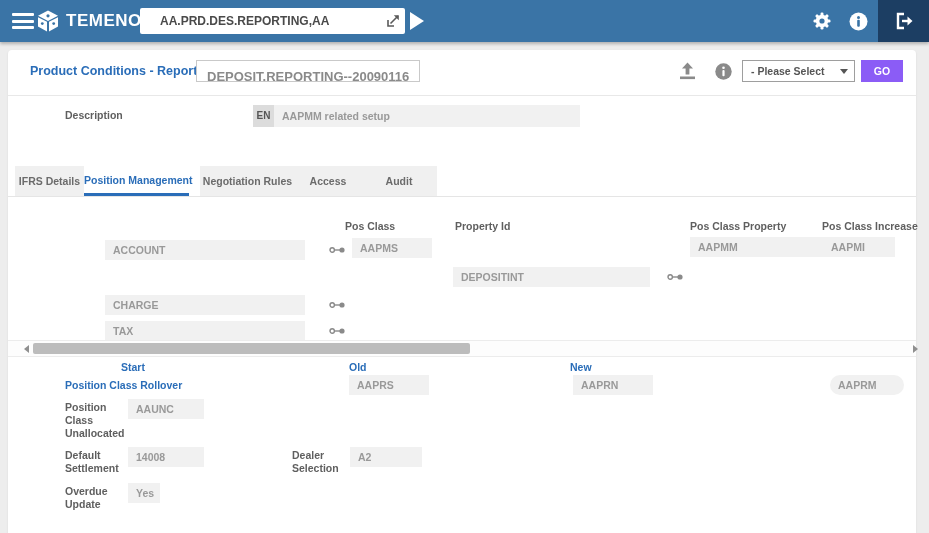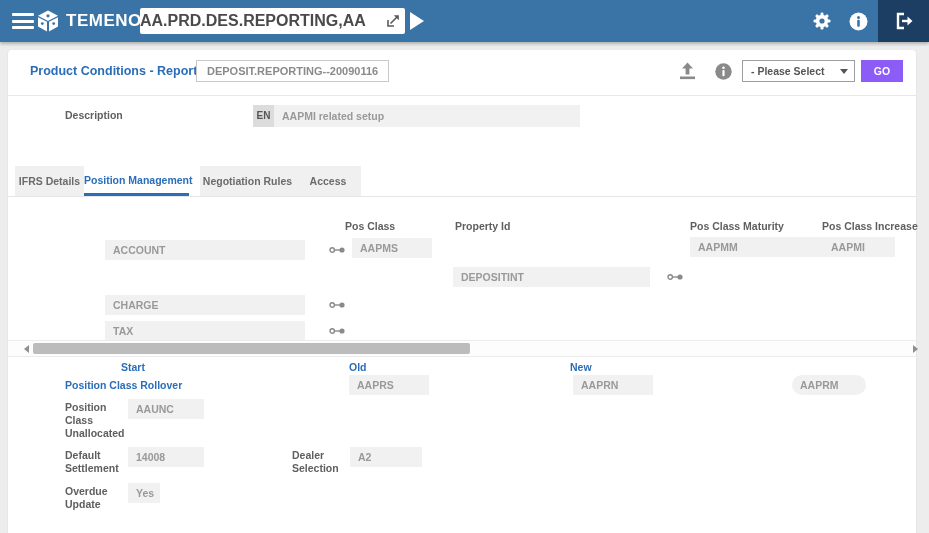--- a/index.html
+++ b/index.html
@@ -7,36 +7,36 @@
   #app { position:relative; width:929px; height:533px; overflow:hidden; background:#ededed; }
 
   
   .topbar { position:absolute; left:0; top:0; width:929px; height:42px; background:#3a74a6;
             box-shadow:0 2px 3px rgba(0,0,0,0.25); z-index:5; }
   .hamburger { position:absolute; left:12px; top:13px; width:22px; height:16px; cursor:pointer; }
   .hamburger div { height:3px; background:#fff; margin-bottom:3.5px; border-radius:1px; }
   .logo { position:absolute; left:36px; top:9px; display:flex; align-items:center; }
   .brand { color:#fff; font-size:17px; font-weight:bold; letter-spacing:0.5px; margin-left:6px; }
   .cmdwrap { position:absolute; left:140px; top:8px; width:265px; height:26px; background:#fff; border-radius:2px; }
-  .cmdwrap input { position:absolute; left:0; top:0; width:232px; height:26px; border:none; outline:none;
-                   font-family:"Liberation Sans", sans-serif; font-size:16px; font-weight:bold; color:#4a4a4a; background:transparent; }
+  .cmdwrap input { position:absolute; left:20px; top:0; width:232px; height:26px; border:none; outline:none;
+                   font-family:"Liberation Sans", sans-serif; font-size:12px; font-weight:bold; color:#4a4a4a; background:transparent; }
   .cmd-icon { position:absolute; right:5px; top:6px; }
   .runbtn { position:absolute; left:409px; top:11px; width:16px; height:20px; cursor:pointer; }
   .hicon { position:absolute; top:12px; cursor:pointer; }
   .signout { position:absolute; left:878px; top:0; width:51px; height:42px; background:#1c3e63;
              display:flex; align-items:center; justify-content:center; cursor:pointer; }
 
   
   .card { position:absolute; left:8px; top:50px; width:908px; height:483px; background:#fff;
           border-radius:4px 4px 0 0; box-shadow:0 1px 2px rgba(0,0,0,0.10); }
 
   .abs { position:absolute; }
   .title { left:30px; top:64px; font-size:12.5px; font-weight:bold; color:#2a6db8; }
-  .recbadge { left:196px; top:60px; height:22px; line-height:20px; padding:0 10px; border:1px solid #c9c9c9;
-              font-size:11px; font-weight:bold; color:#8a8a8a; background:#fff; white-space:nowrap; }
+  .recbadge { left:196px; top:60px; height:22px; line-height:20px; padding:6px 10px; border:1px solid #c9c9c9;
+              font-size:13px; font-weight:bold; color:#8a8a8a; background:#fff; white-space:nowrap; }
   .selectbox { left:742px; top:60px; width:113px; height:22px; border:1px solid #9e9e9e; background:#fff;
                font-size:10.5px; font-weight:bold; color:#555; line-height:20px; padding:0 18px 0 8px; cursor:pointer; }
   .caret { position:absolute; right:6px; top:8px; width:0; height:0; border-left:4px solid transparent;
            border-right:4px solid transparent; border-top:5px solid #555; }
   .gobtn { left:861px; top:60px; width:42px; height:22px; background:#8b5cf6; color:#fff; font-size:10.5px;
            font-weight:bold; text-align:center; line-height:22px; cursor:pointer; }
   .divider { left:8px; top:95px; width:908px; height:0; border-top:1px solid #e8e8e8; }
 
   .glabel { position:absolute; font-size:10.5px; font-weight:bold; color:#5f5f5f; line-height:13px; }
   .bluetext { color:#2a6db8 !important; }
@@ -152,32 +152,33 @@
 
   <div class="abs selectbox">
     <span>- Please Select</span>
     <span class="caret"></span>
   </div>
   <div class="abs gobtn">GO</div>
   <div class="abs divider"></div>
 
   <div class="glabel" style="left:65px; top:109px;">Description</div>
   <div class="abs enbadge">EN</div>
-  <div class="field descfield">AAPMI related setup</div>
+  <div class="field descfield">AAPMM related setup</div>
 
   <div class="tab" style="left:15px; width:69px;">IFRS Details</div>
   <div class="tab active" style="left:84px; width:105px;">Position Management</div>
   <div class="tab" style="left:200px; width:95px;">Negotiation Rules</div>
   <div class="tab" style="left:295px; width:66px;">Access</div>
+  <div class="tab" style="left:361px; width:76px;">Audit</div>
   <div class="abs tabline"></div>
 
   <div class="glabel" style="left:110px; top:220px;margin-top:19px;">Usage</div>
   <div class="glabel" style="left:345px; top:220px;">Pos Class</div>
   <div class="glabel" style="left:455px; top:220px;">Property Id</div>
-  <div class="glabel" style="left:690px; top:220px;">Pos Class Maturity</div>
+  <div class="glabel" style="left:690px; top:220px;">Pos Class Property</div>
   <div class="glabel" style="left:822px; top:220px;">Pos Class Increase</div>
 
   <div class="field" style="left:105px; top:240px; width:200px;">ACCOUNT</div>
   <svg class="mvicon" style="left:329px; top:245px;" width="17" height="10" viewBox="0 0 17 10">
     <circle cx="3.2" cy="5" r="2.2" fill="none" stroke="#8a8a8a" stroke-width="1.4"></circle>
     <line x1="5.6" y1="5" x2="11.5" y2="5" stroke="#8a8a8a" stroke-width="1.4"></line>
     <circle cx="13" cy="5" r="2.6" fill="#8a8a8a"></circle>
   </svg>
   <div class="field" style="left:352px; top:238px; width:80px;">AAPMS</div>
   <div class="field" style="left:690px; top:237px; width:144px;">AAPMM</div>
@@ -209,21 +210,21 @@
   <div class="abs thumb"></div>
   <div class="abs arr-r"></div>
 
   <div class="glabel bluetext" style="left:121px; top:361px;">Start</div>
   <div class="glabel bluetext" style="left:349px; top:361px;">Old</div>
   <div class="glabel bluetext" style="left:570px; top:361px;">New</div>
 
   <div class="glabel bluetext" style="left:65px; top:379px;">Position Class Rollover</div>
   <div class="field" style="left:349px; top:375px; width:80px;">AAPRS</div>
   <div class="field" style="left:573px; top:375px; width:80px;">AAPRN</div>
-  <div class="field" style="left:792px; top:375px; width:74px;border-radius:10px;">AAPRM</div>
+  <div class="field" style="left:830px; top:375px; width:74px;border-radius:10px;">AAPRM</div>
 
   <div class="glabel" style="left:65px; top:401px; width:62px;">Position Class Unallocated</div>
   <div class="field" style="left:128px; top:399px; width:76px;">AAUNC</div>
 
   <div class="glabel" style="left:65px; top:449px; width:62px;">Default Settlement</div>
   <div class="field" style="left:128px; top:447px; width:76px;">14008</div>
 
   <div class="glabel" style="left:292px; top:449px; width:55px;">Dealer Selection</div>
   <div class="field" style="left:350px; top:447px; width:72px;">A2</div>
 

